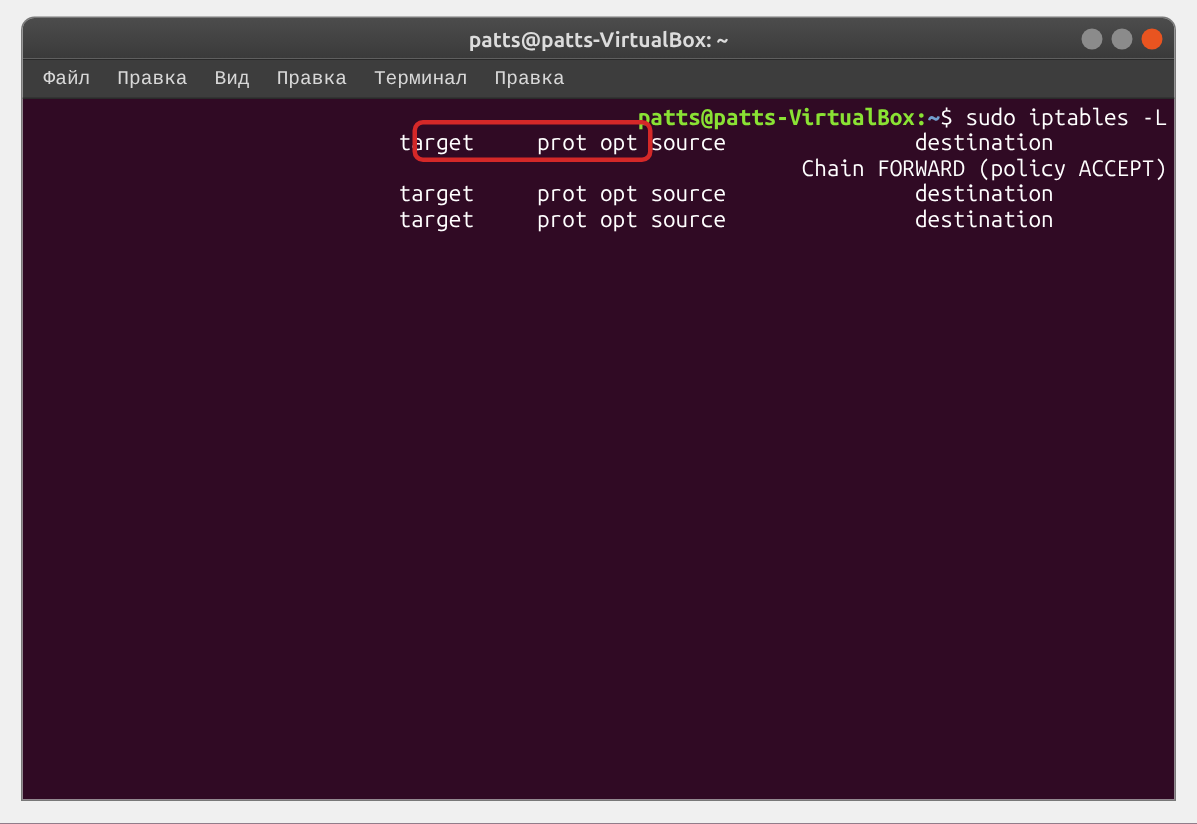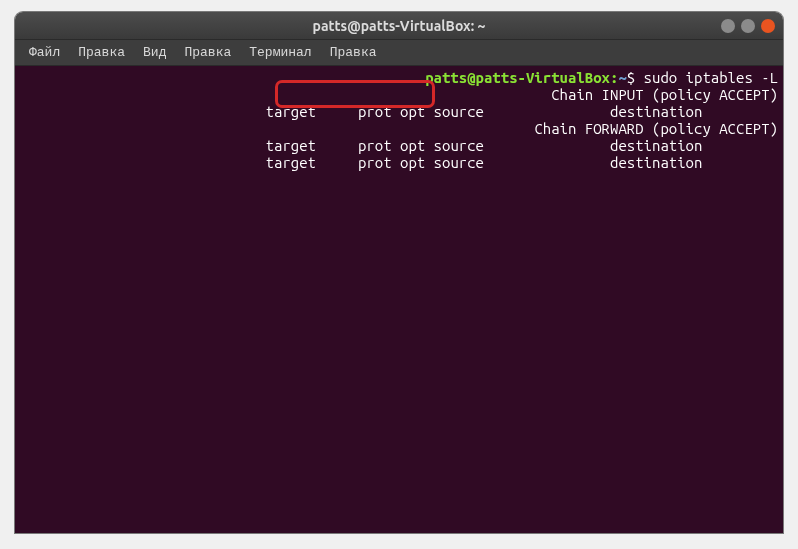--- a/index.html
+++ b/index.html
@@ -131,21 +131,20 @@
     <span class="menu-item">Файл</span>
     <span class="menu-item">Правка</span>
     <span class="menu-item">Вид</span>
     <span class="menu-item">Правка</span>
     <span class="menu-item">Терминал</span>
     <span class="menu-item">Правка</span>
   </div>
 
   <div class="terminal-body">
     <div class="line"><span class="prompt-user">patts@patts-VirtualBox</span><span class="prompt-user">:</span><span class="prompt-path">~</span><span class="prompt-dollar">$ </span><span class="cmd">sudo iptables -L</span></div>
-    <div class="line">Chain INPUT (policy ACCEPT)</div>
     <div class="line">target     prot opt source               destination         </div>
     <div class="line"></div>
     <div class="line">Chain FORWARD (policy ACCEPT)</div>
     <div class="line">target     prot opt source               destination         </div>
     <div class="line"></div>
     <div class="line">target     prot opt source               destination         </div>
   </div>
 
 </div>
 

